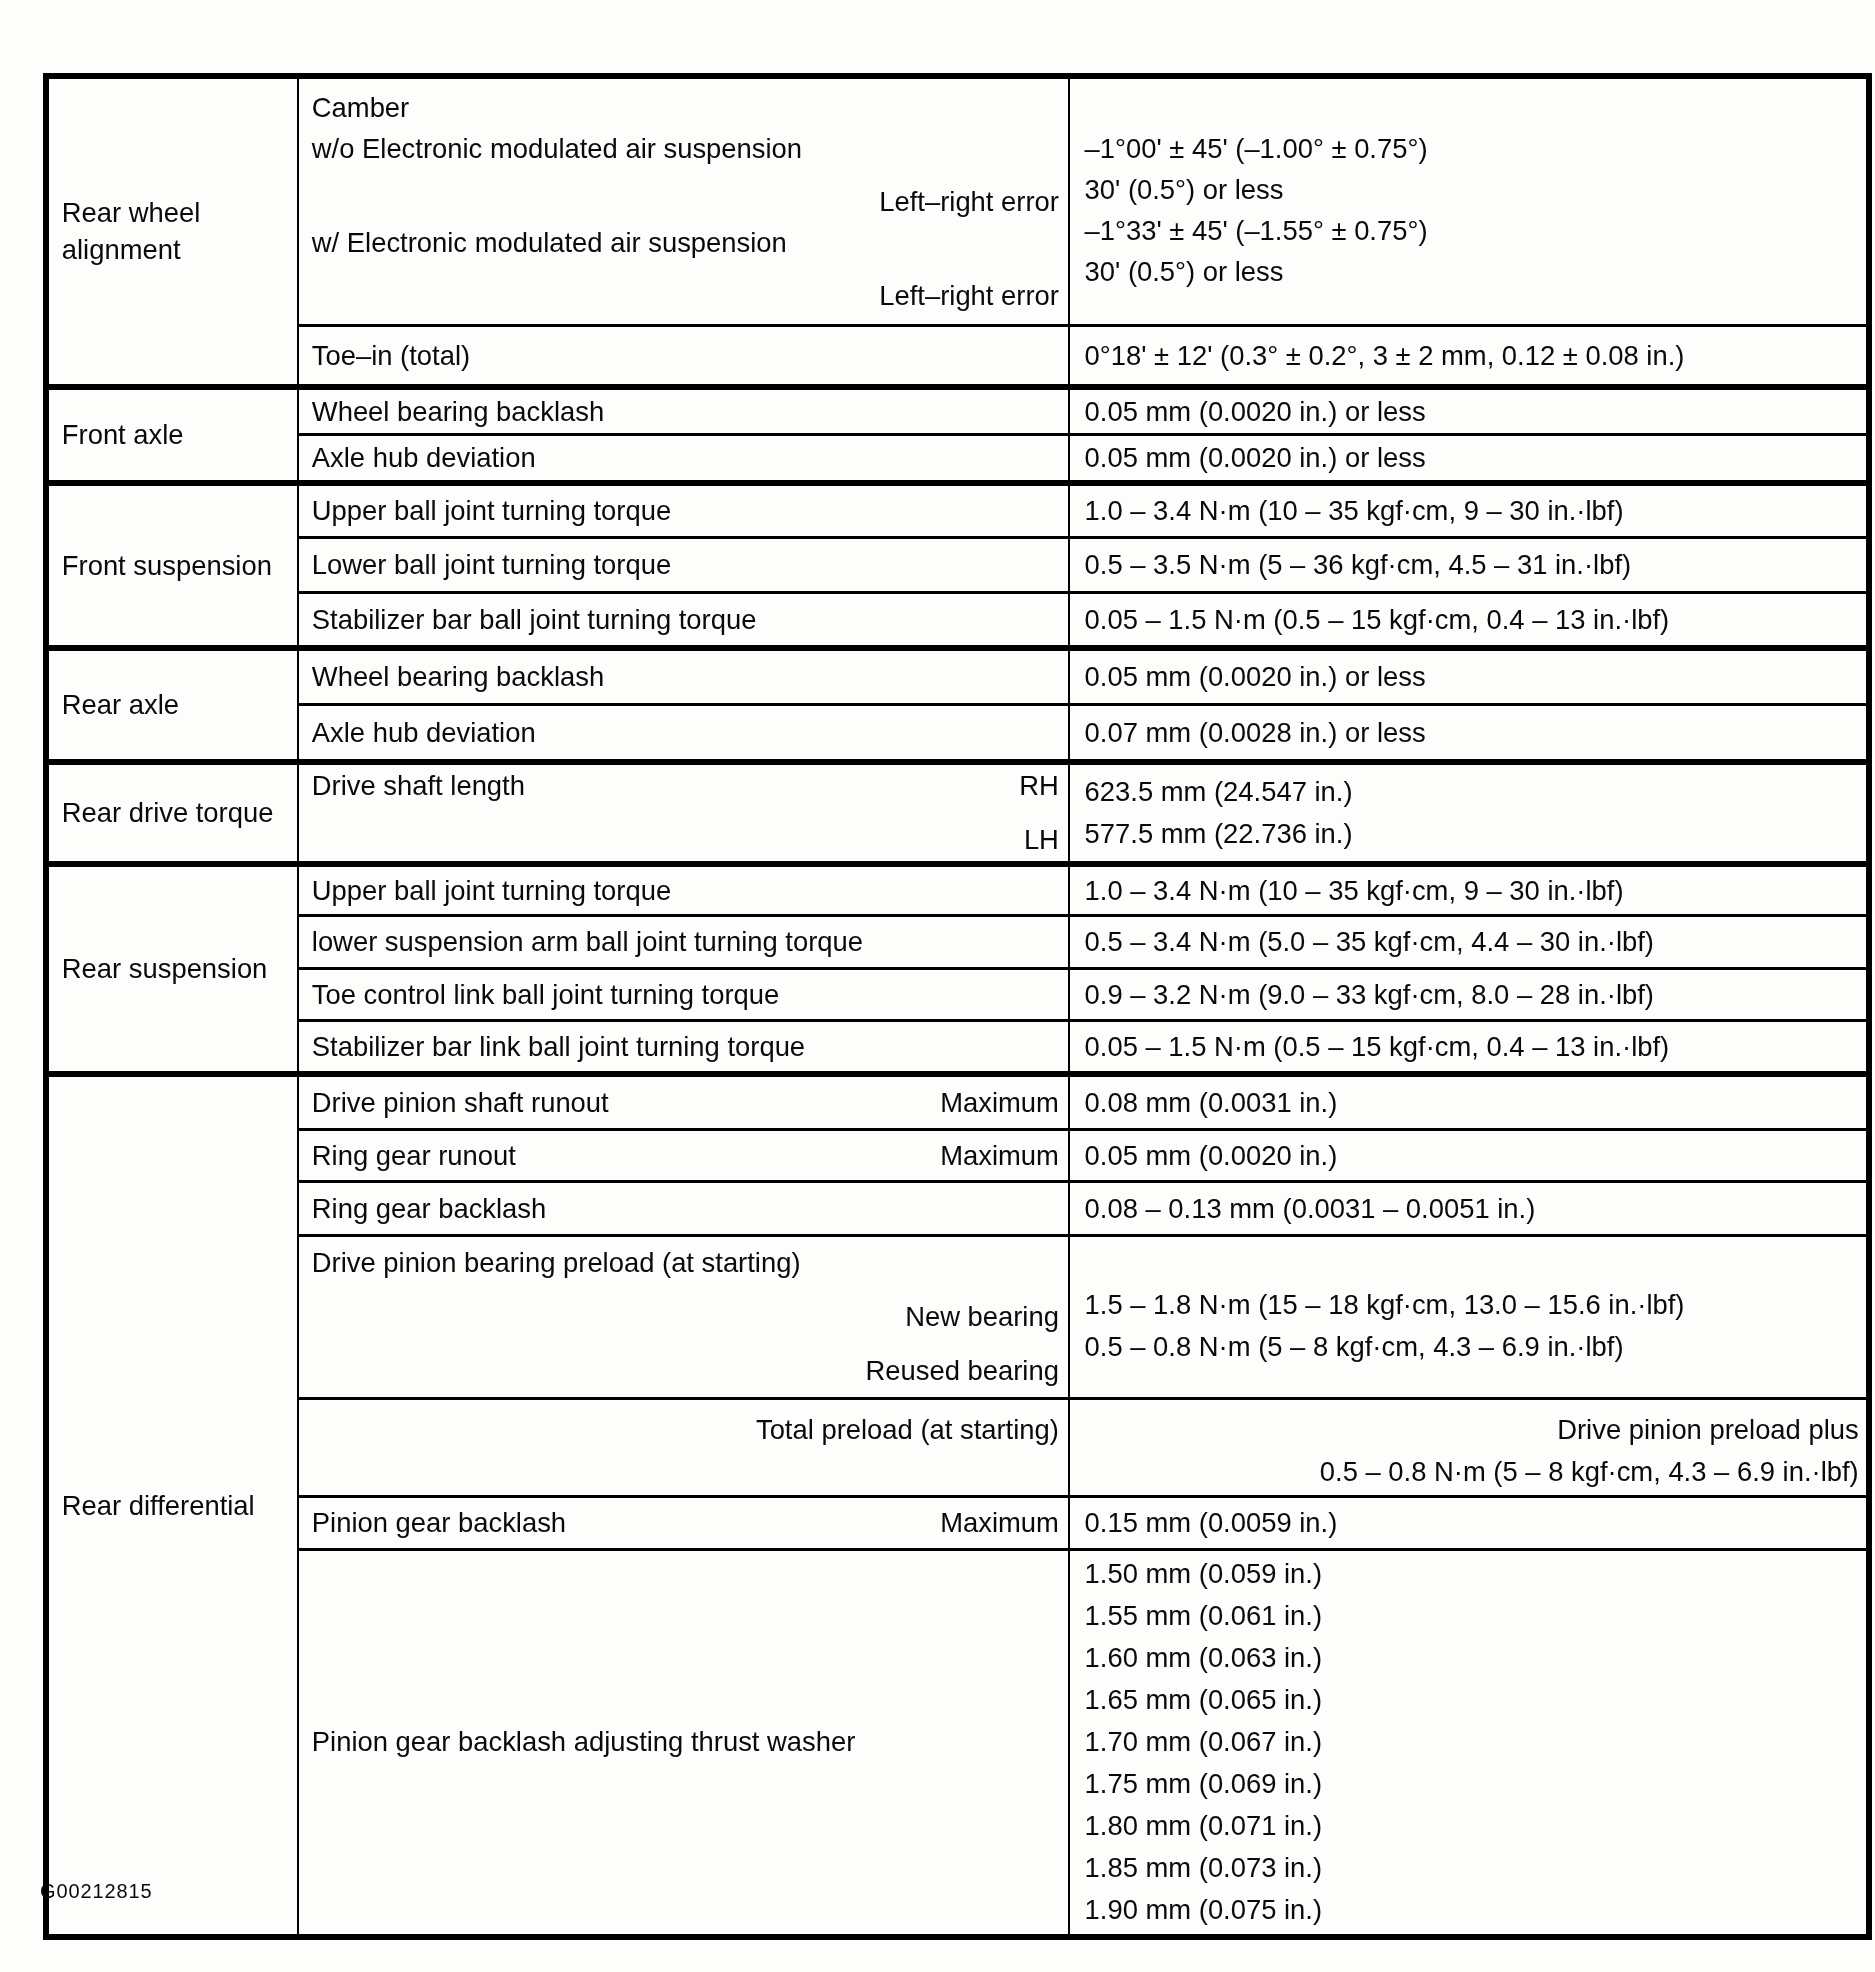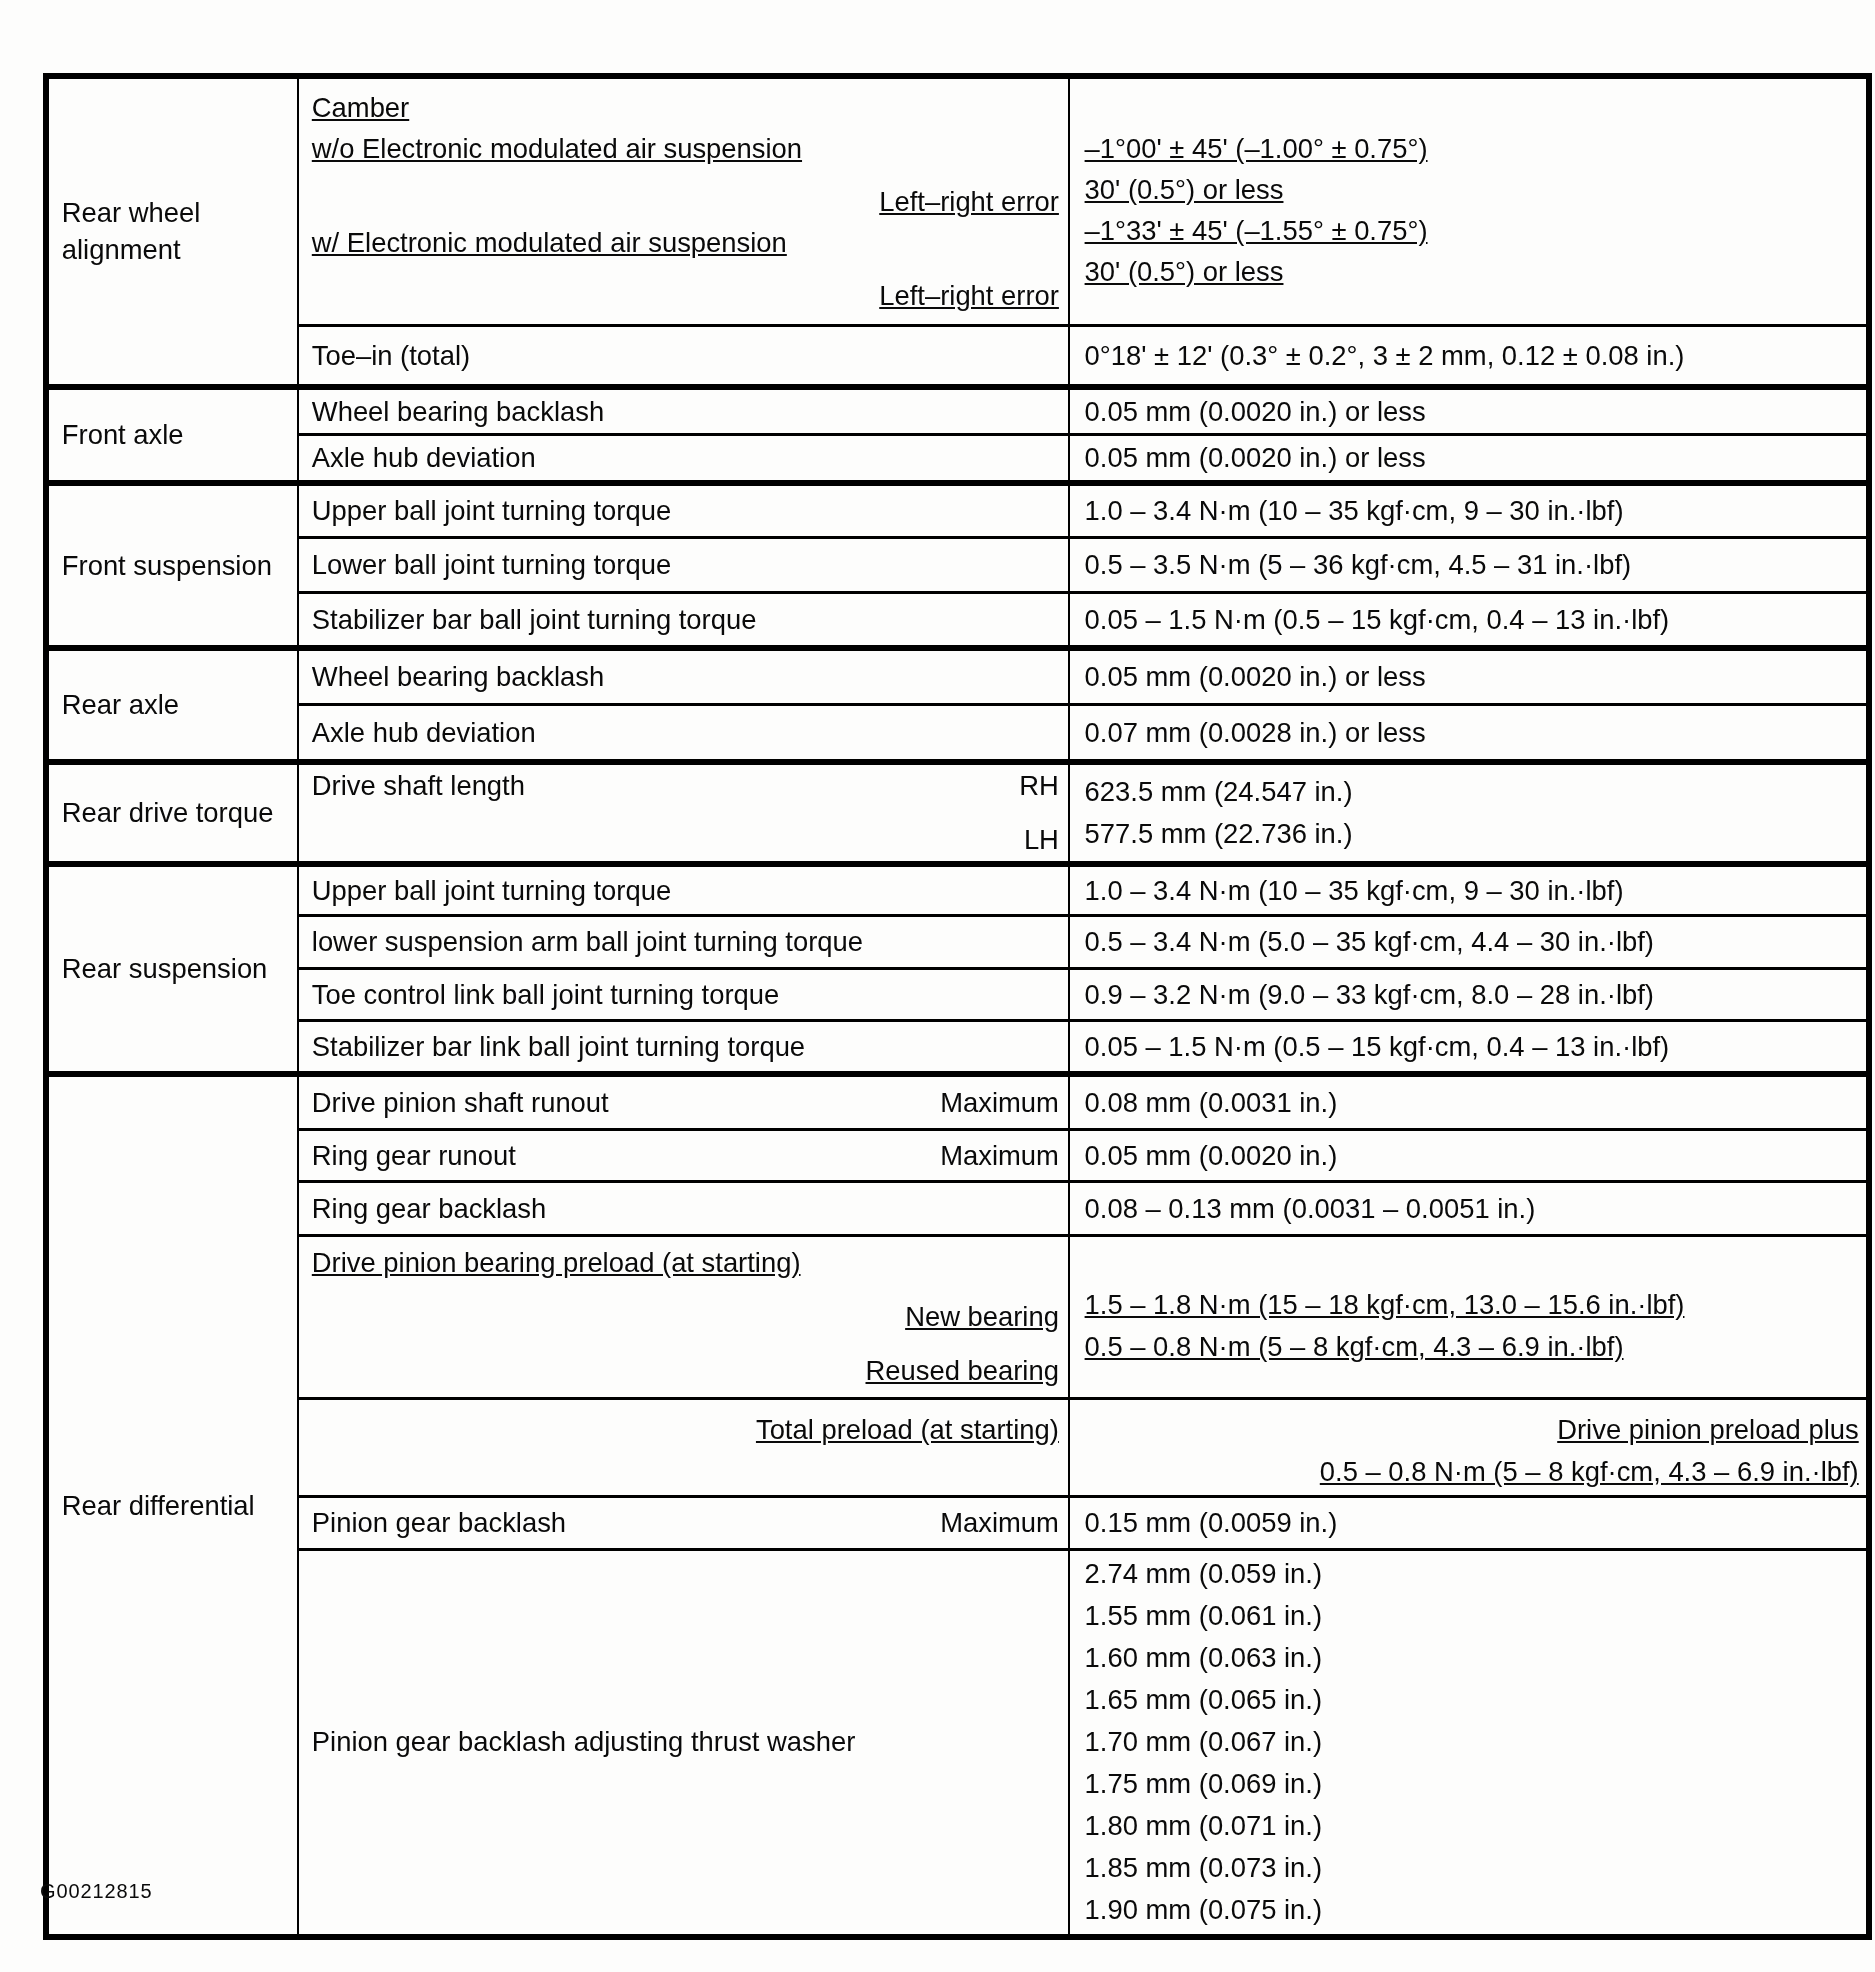--- a/index.html
+++ b/index.html
@@ -29,21 +29,21 @@
   }
   tr.sec > td { border-top-width: 6.4px; }
 
   .c1 { padding-left: 12.8px; padding-right: 5.5px; line-height: 37px; }
   .lbl-cell { padding-left: 12.8px; padding-right: 9.1px; }
   .val-cell { padding-left: 14.6px; padding-right: 7.3px; }
 
   .line { line-height: 42px; white-space: nowrap; }
   .flexline { display: flex; justify-content: space-between; align-items: baseline; }
   .rightline { text-align: right; margin-top: 12px; }
-  .top { vertical-align: top; text-decoration: underline; }
+  .top { vertical-align: top; }
 
   
   .camber-lines { padding-top: 8.2px; padding-bottom: 8.2px; }
   .camber-lines .line { line-height: 41px; }
   .spacer { height: 41px; }
 
   
   .preload-lines { padding-top: 4.6px; padding-bottom: 4.6px; }
   .preload-lines .line { line-height: 42px; }
   .spacer46 { height: 42px; }
@@ -268,21 +268,21 @@
       </td>
       <td class="val-cell">
             <div class="line">0.15 mm (0.0059 in.)</div>
           </td>
     </tr>
     <tr style="height:380px">
       <td class="lbl-cell">
             <div class="line">Pinion gear backlash adjusting thrust washer</div>
           </td>
       <td class="val-cell washer-lines">
-        <div class="line">2.74 mm (0.059 in.)</div>
+        <div class="line">1.50 mm (0.059 in.)</div>
         <div class="line">1.55 mm (0.061 in.)</div>
         <div class="line">1.60 mm (0.063 in.)</div>
         <div class="line">1.65 mm (0.065 in.)</div>
         <div class="line">1.70 mm (0.067 in.)</div>
         <div class="line">1.75 mm (0.069 in.)</div>
         <div class="line">1.80 mm (0.071 in.)</div>
         <div class="line">1.85 mm (0.073 in.)</div>
         <div class="line">1.90 mm (0.075 in.)</div>
       </td>
     </tr>

